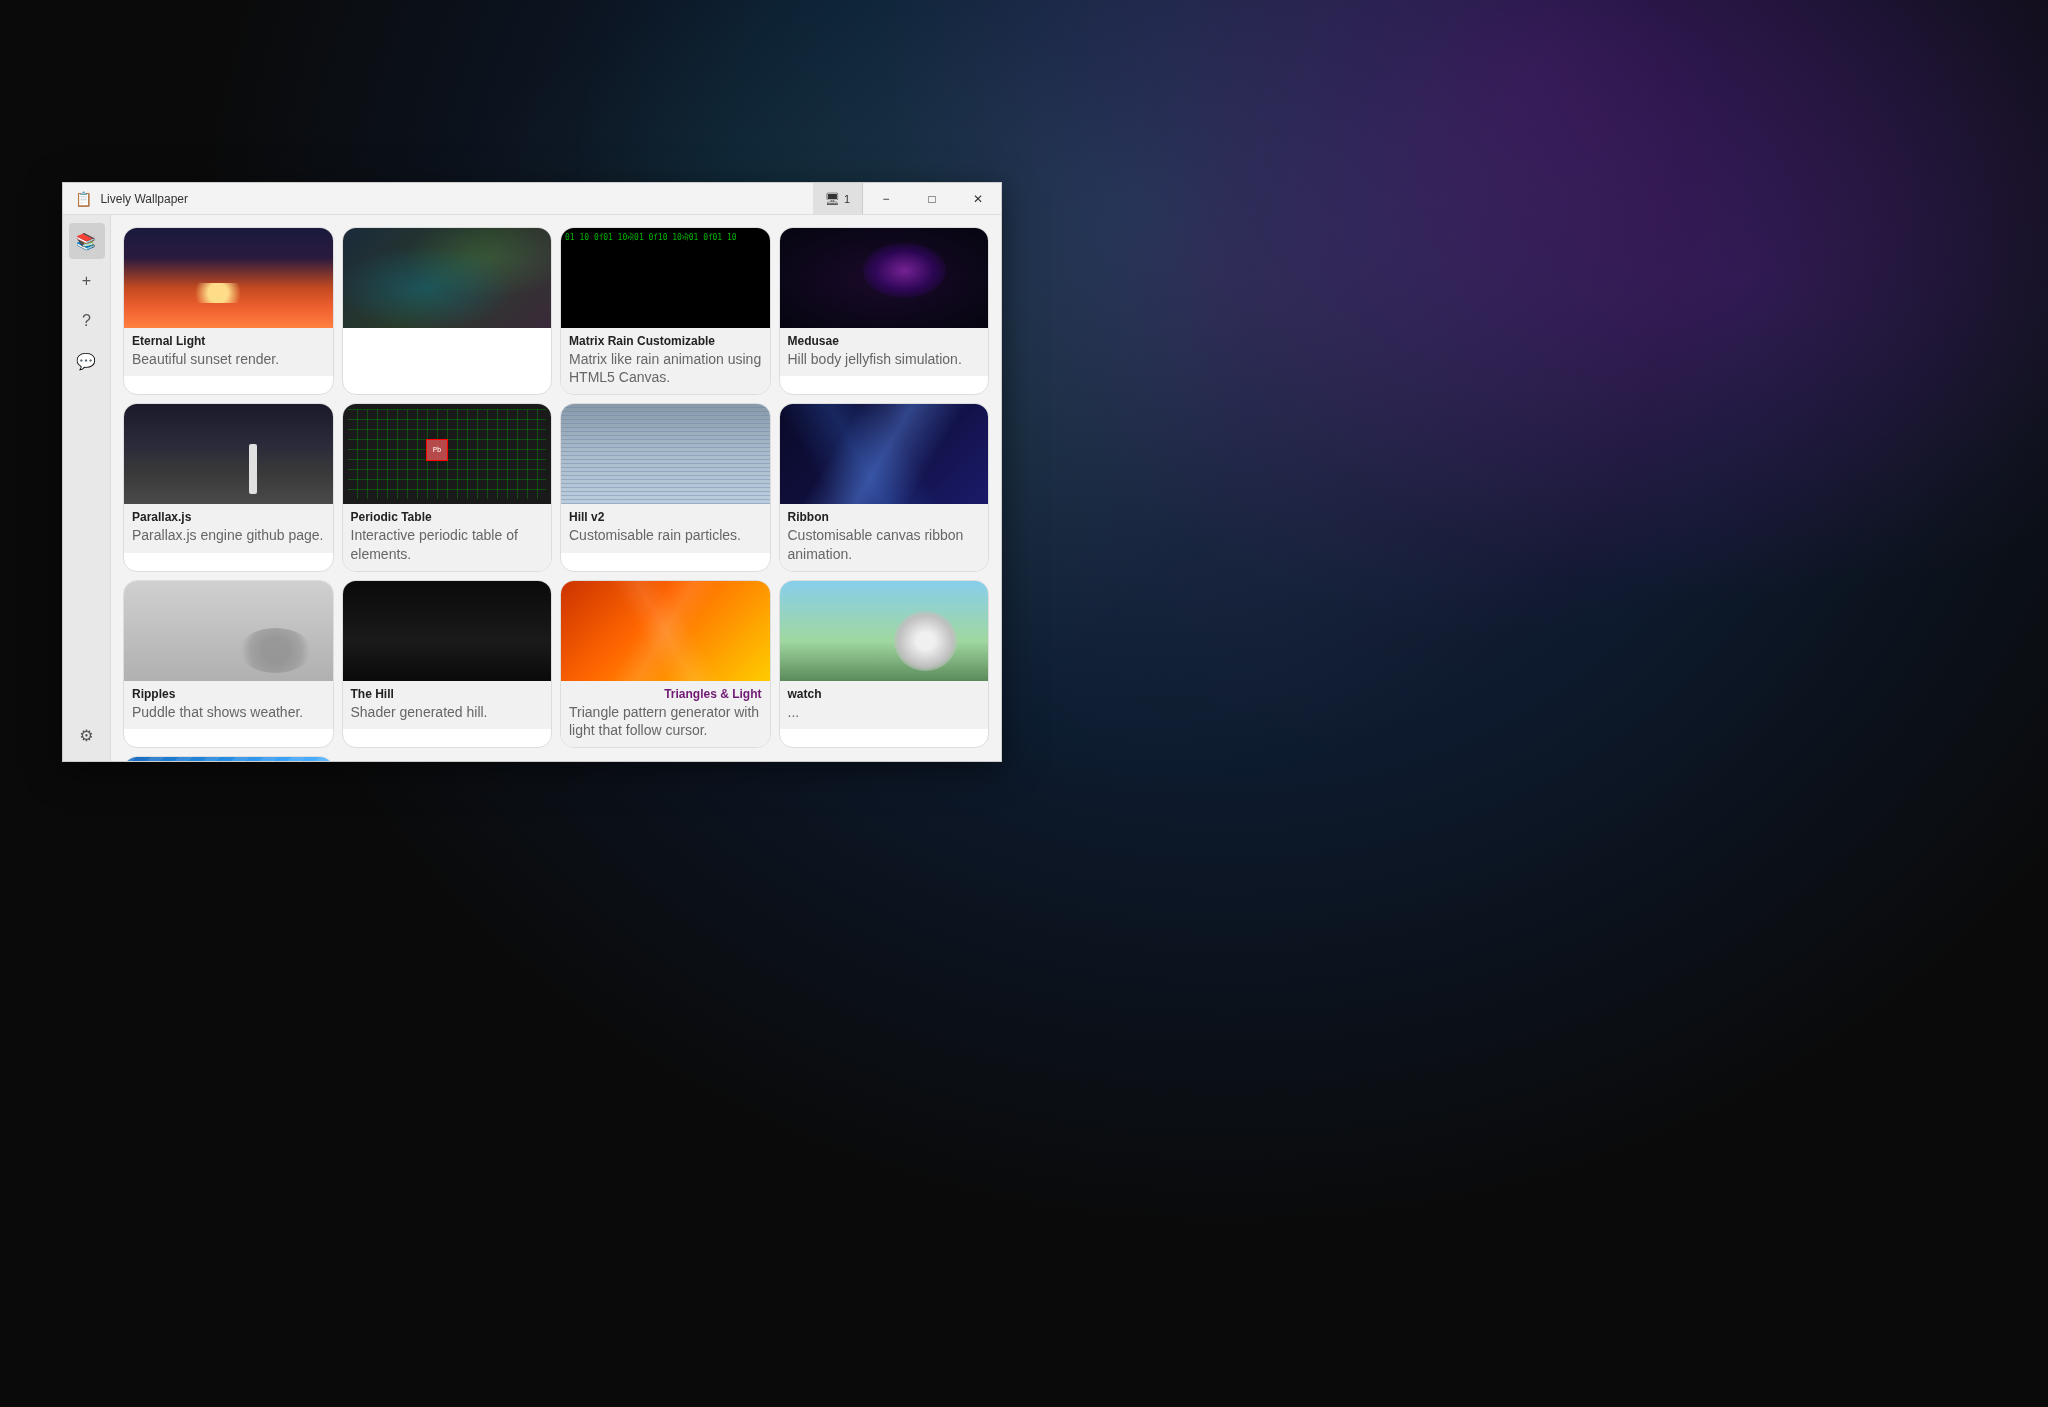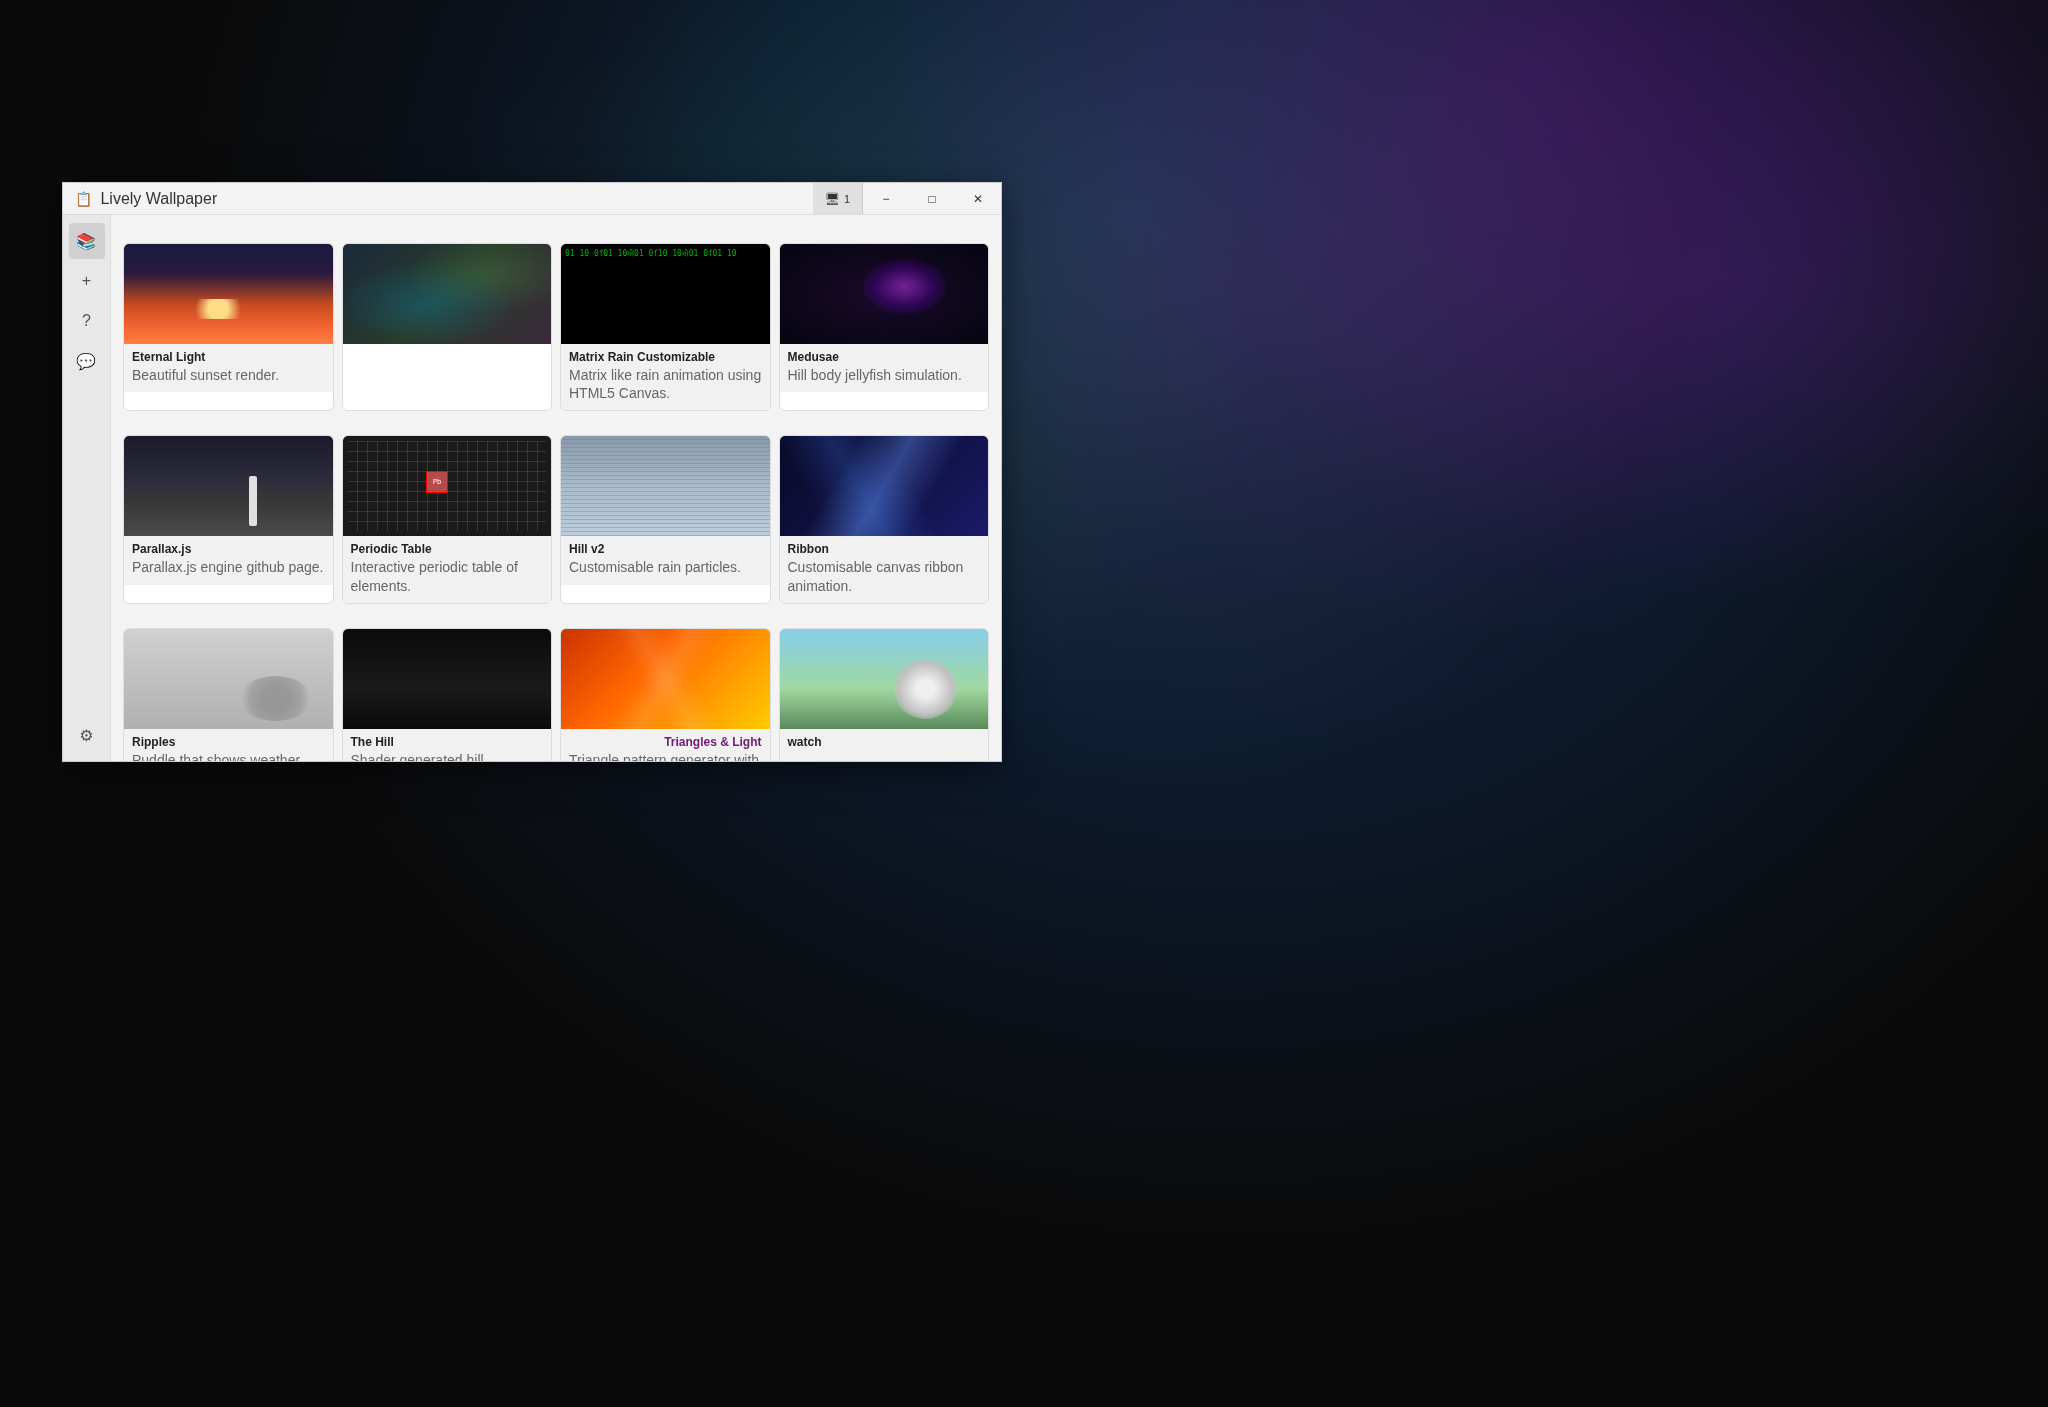--- a/index.html
+++ b/index.html
@@ -63,21 +63,21 @@
       align-items: center;
       gap: 8px;
     }
 
     .titlebar-icon {
       font-size: 14px;
       color: #333;
     }
 
     .titlebar-title {
-      font-size: 16px;
+      font-size: 12px;
       color: #333;
       font-weight: 400;
     }
 
     .titlebar-controls {
       display: flex;
       align-items: center;
       height: 100%;
     }
 
@@ -156,25 +156,24 @@
 
     .grid {
       display: grid;
       grid-template-columns: repeat(4, 1fr);
       gap: 8px;
     }
 
     .card {
       background: white;
       border: 1px solid #ddd;
-      border-radius: 6px;
+      border-radius: 14px;
       overflow: hidden;
       cursor: pointer;
       transition: box-shadow 0.1s;
-      margin-top: 16px;
     }
 
     .card-thumb {
       width: 100%;
       height: 100px;
       position: relative;
       overflow: hidden;
     }
 
     .card-info {

